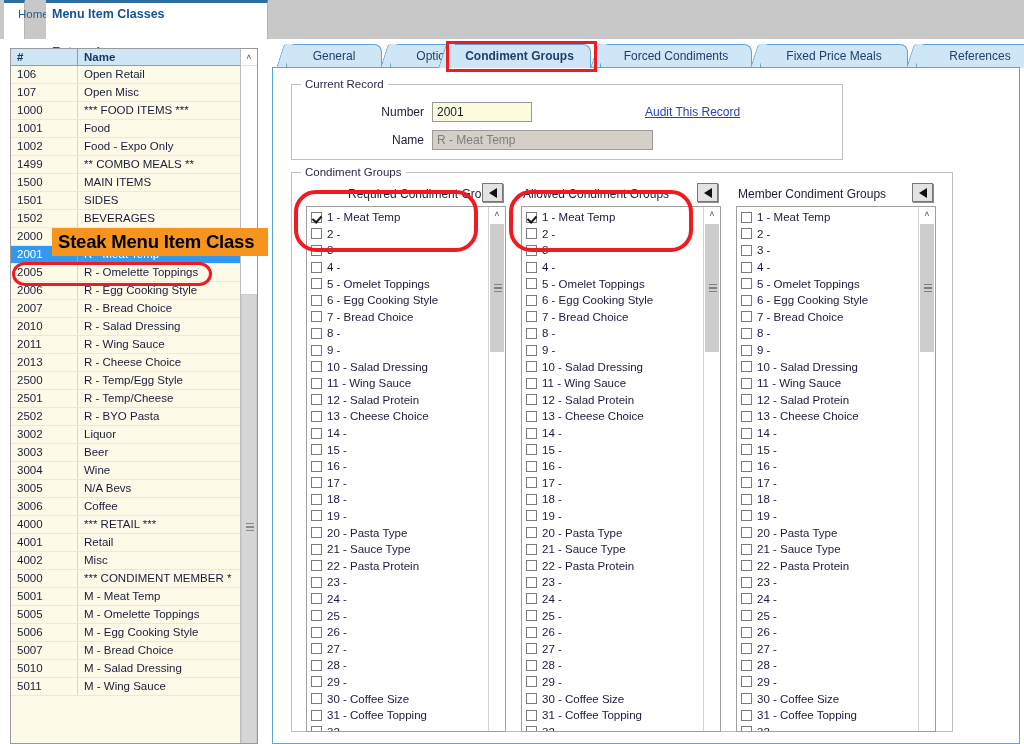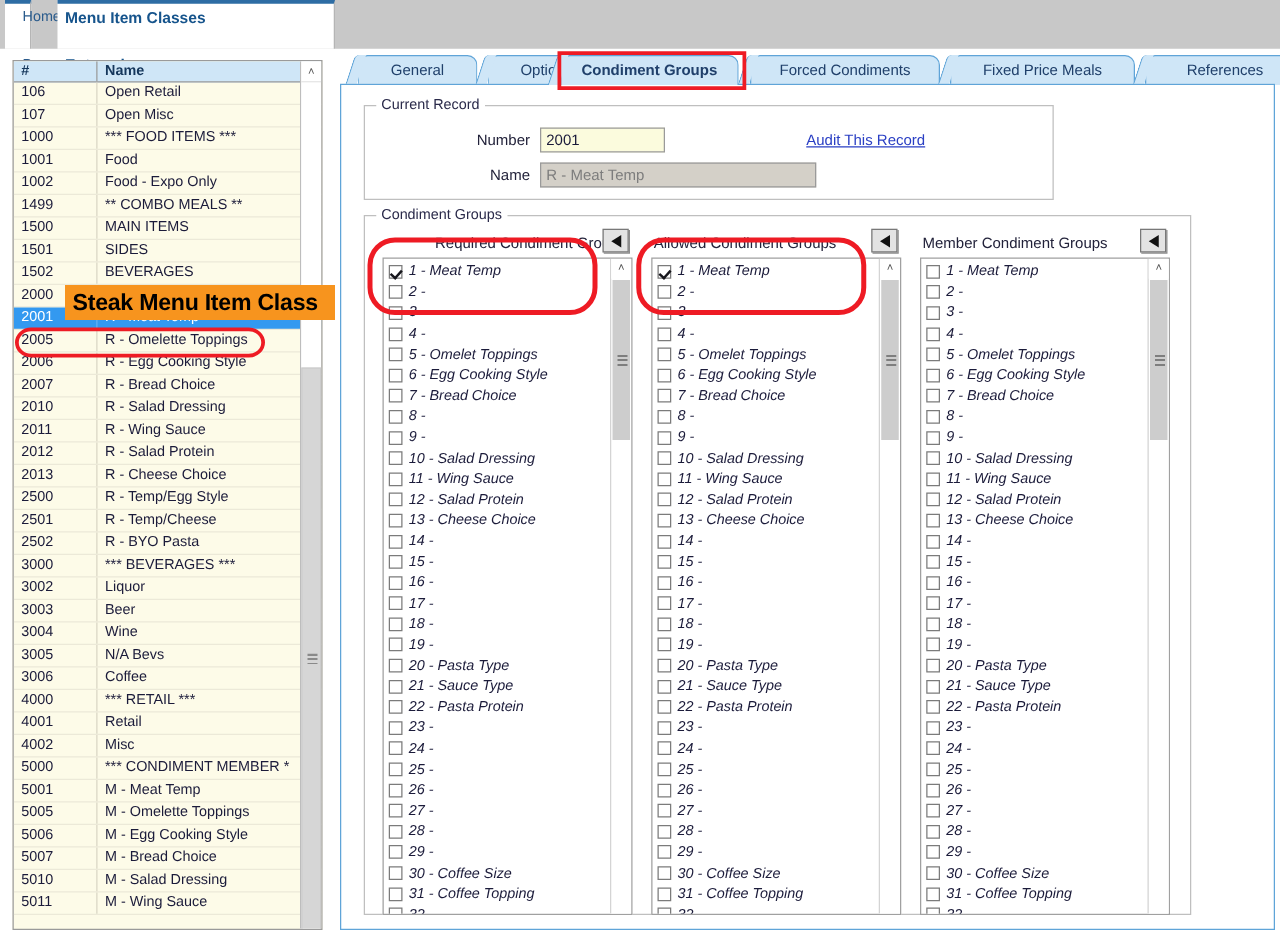--- a/index.html
+++ b/index.html
@@ -154,21 +154,20 @@
     position: absolute; left: 6px; top: 4px;
     width: 0; height: 0;
     border-top: 5.5px solid transparent;
     border-bottom: 5.5px solid transparent;
     border-right: 8px solid #111111;
   }
 
   .listbox {
     position: absolute; border: 1px solid #a0a0a0; background: #ffffff;
     overflow: hidden;
-    font-style: italic;
   }
   .lb-items { position: absolute; left: 0; top: 0; right: 17px; bottom: 0; padding-top: 2px; }
   .lb-item { display: flex; align-items: center; height: 16.6px; padding-left: 4px; font-size: 11.5px; color: #1b1b3a; white-space: nowrap; }
   .cbx {
     width: 11px; height: 11px; border: 1px solid #7b7b7b; background: #ffffff;
     margin-right: 5px; position: relative; flex: 0 0 auto;
   }
   .cbx.checked::after {
     content: ""; position: absolute; left: 2px; top: 1px;
     width: 4px; height: 7px; border: solid #16161c;
@@ -284,42 +283,34 @@
         </div>
         <div class="lg-row">
           <div class="c1">2010</div>
           <div class="c2">R - Salad Dressing</div>
         </div>
         <div class="lg-row">
           <div class="c1">2011</div>
           <div class="c2">R - Wing Sauce</div>
         </div>
         <div class="lg-row">
-          <div class="c1">2012</div>
-          <div class="c2">R - Salad Protein</div>
-        </div>
-        <div class="lg-row">
           <div class="c1">2013</div>
           <div class="c2">R - Cheese Choice</div>
         </div>
         <div class="lg-row">
           <div class="c1">2500</div>
           <div class="c2">R - Temp/Egg Style</div>
         </div>
         <div class="lg-row">
           <div class="c1">2501</div>
           <div class="c2">R - Temp/Cheese</div>
         </div>
         <div class="lg-row">
           <div class="c1">2502</div>
           <div class="c2">R - BYO Pasta</div>
-        </div>
-        <div class="lg-row">
-          <div class="c1">3000</div>
-          <div class="c2">*** BEVERAGES ***</div>
         </div>
         <div class="lg-row">
           <div class="c1">3002</div>
           <div class="c2">Liquor</div>
         </div>
         <div class="lg-row">
           <div class="c1">3003</div>
           <div class="c2">Beer</div>
         </div>
         <div class="lg-row">

